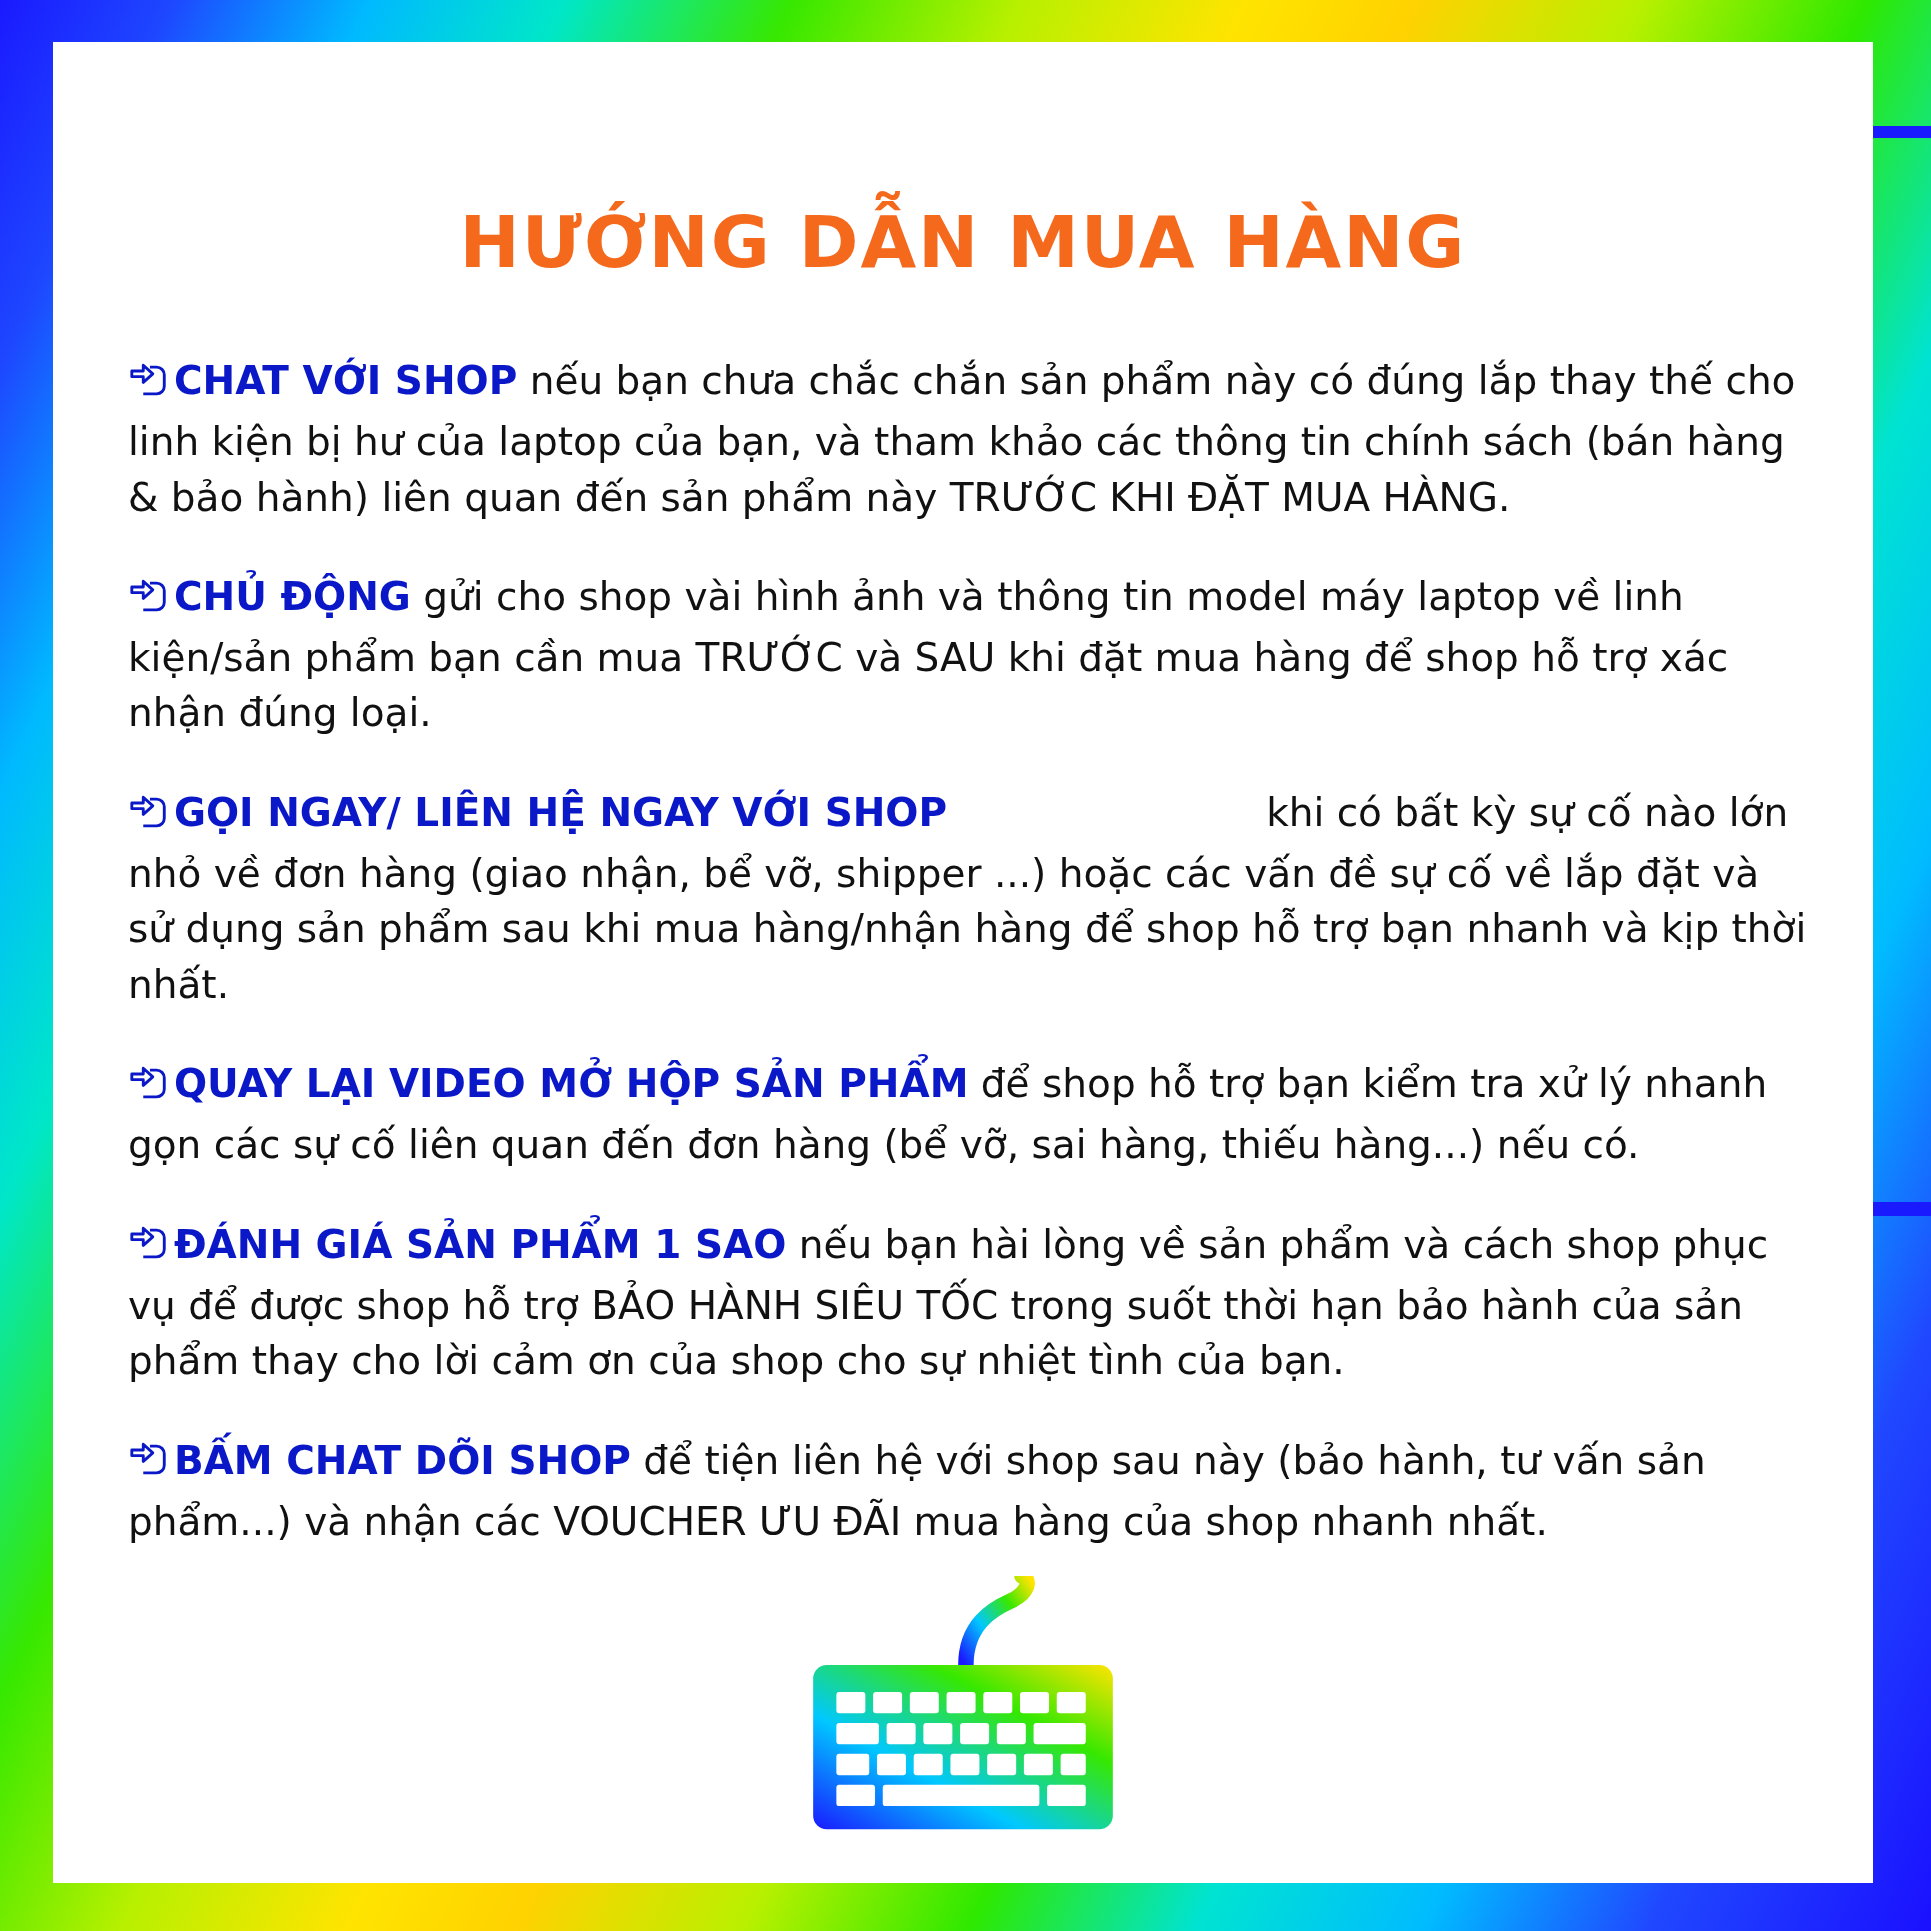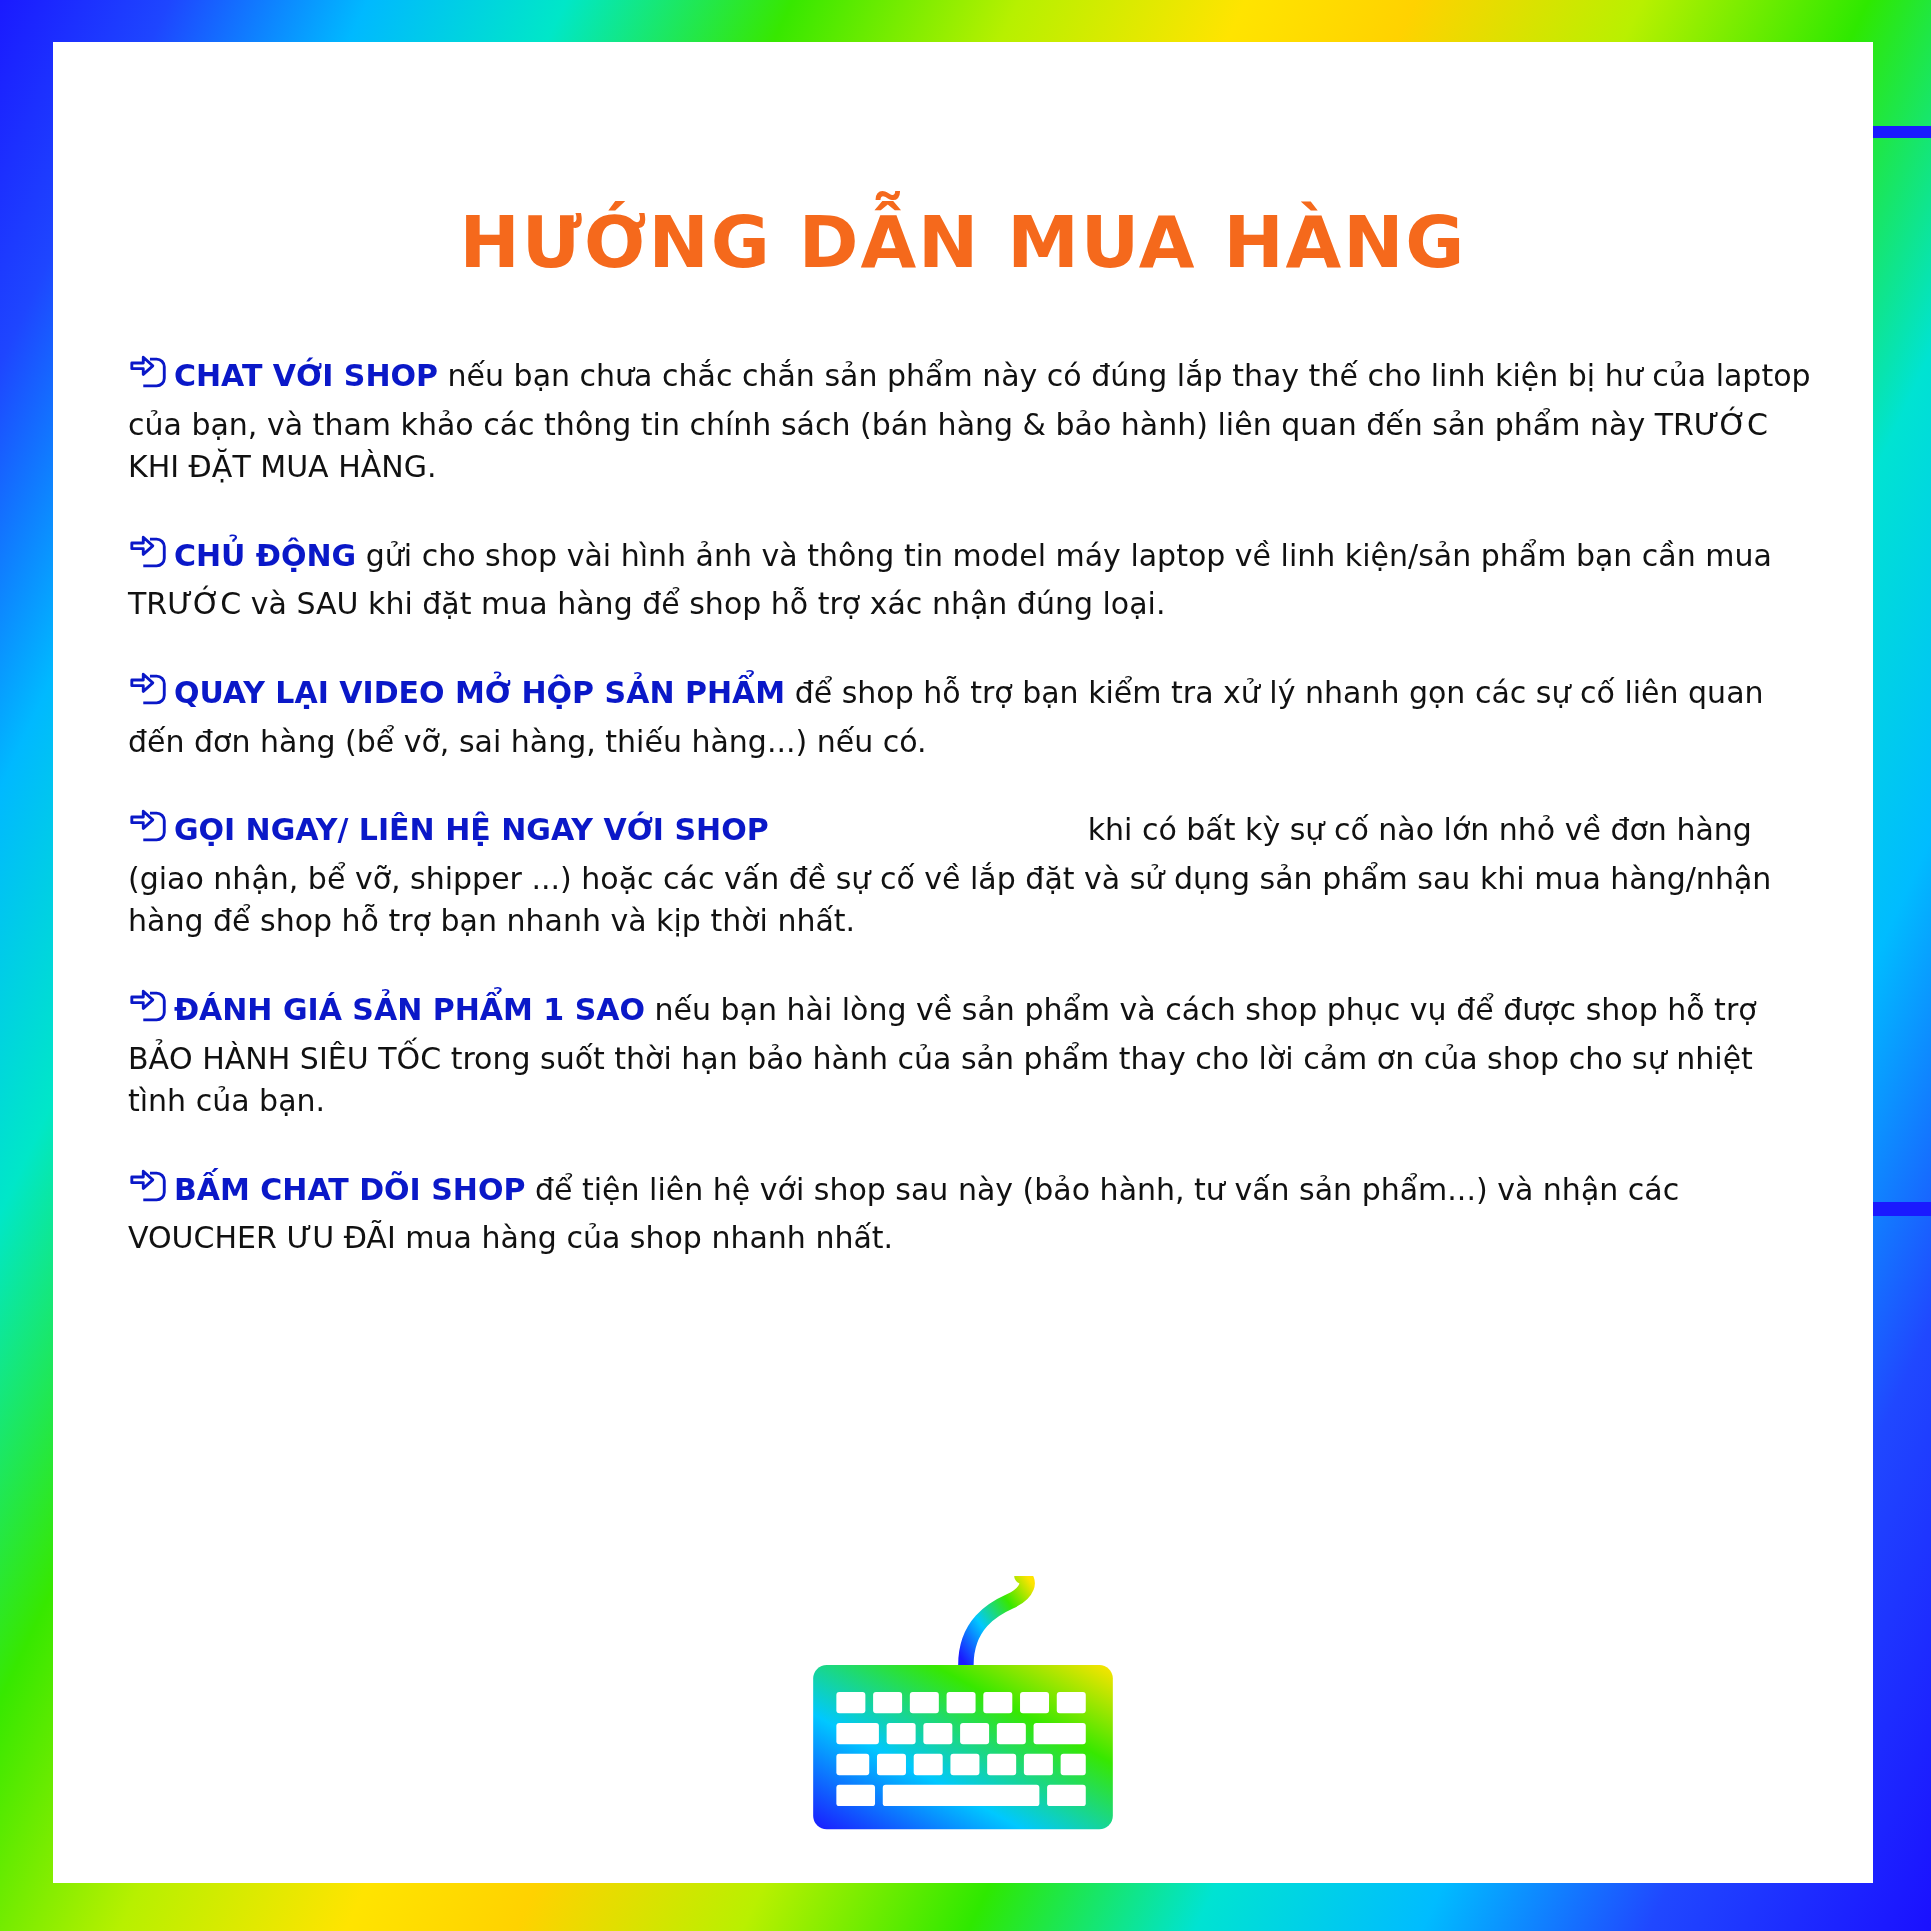--- a/index.html
+++ b/index.html
@@ -75,21 +75,21 @@
 
   .blocks {
     margin-top: 75px;
     padding-left: 75px;
     padding-right: 58px;
   }
 
   .block {
     margin-bottom: 44px;
     color: #1a1a1a;
-    font-size: 30px;
+    font-size: 39px;
     line-height: 1.42;
     font-family: "DejaVu Sans", sans-serif;
     text-align: left;
   }
 
   .lead {
     color: #0a18c8;
     font-weight: bold;
     white-space: nowrap;
   }
@@ -145,39 +145,39 @@
             <svg width="42" height="39" viewBox="0 0 44 40">
                   <g fill="none" stroke="#0a18c8" stroke-width="3" stroke-linejoin="round">
                     <path d="M4 10 h12 v-6 l10 9 -10 9 v-6 H4 z"></path>
                     <path d="M23 6 h7 a8 8 0 0 1 8 8 v12 a8 8 0 0 1 -8 8 h-14"></path>
                   </g>
                 </svg>
           </span><span>CHỦ ĐỘNG</span></span><span class="rest"> gửi cho shop vài hình ảnh và thông tin model máy laptop về linh kiện/sản phẩm bạn cần mua TRƯỚC và SAU khi đặt mua hàng để shop hỗ trợ xác nhận đúng loại.</span>
         </p>
 
         <p class="block">
+          <span class="lead spaced"><span class="hand">
+            <svg width="42" height="39" viewBox="0 0 44 40">
+                  <g fill="none" stroke="#0a18c8" stroke-width="3" stroke-linejoin="round">
+                    <path d="M4 10 h12 v-6 l10 9 -10 9 v-6 H4 z"></path>
+                    <path d="M23 6 h7 a8 8 0 0 1 8 8 v12 a8 8 0 0 1 -8 8 h-14"></path>
+                  </g>
+                </svg>
+          </span><span>GỌI NGAY/ LIÊN HỆ NGAY VỚI SHOP</span></span><span class="rest">khi có bất kỳ sự cố nào lớn nhỏ về đơn hàng (giao nhận, bể vỡ, shipper ...) hoặc các vấn đề sự cố về lắp đặt và sử dụng sản phẩm sau khi mua hàng/nhận hàng để shop hỗ trợ bạn nhanh và kịp thời nhất.</span>
+        </p>
+
+        <p class="block">
           <span class="lead"><span class="hand">
             <svg width="42" height="39" viewBox="0 0 44 40">
                   <g fill="none" stroke="#0a18c8" stroke-width="3" stroke-linejoin="round">
                     <path d="M4 10 h12 v-6 l10 9 -10 9 v-6 H4 z"></path>
                     <path d="M23 6 h7 a8 8 0 0 1 8 8 v12 a8 8 0 0 1 -8 8 h-14"></path>
                   </g>
                 </svg>
           </span><span>QUAY LẠI VIDEO MỞ HỘP SẢN PHẨM</span></span><span class="rest"> để shop hỗ trợ bạn kiểm tra xử lý nhanh gọn các sự cố liên quan đến đơn hàng (bể vỡ, sai hàng, thiếu hàng...) nếu có.</span>
-        </p>
-
-        <p class="block">
-          <span class="lead spaced"><span class="hand">
-            <svg width="42" height="39" viewBox="0 0 44 40">
-                  <g fill="none" stroke="#0a18c8" stroke-width="3" stroke-linejoin="round">
-                    <path d="M4 10 h12 v-6 l10 9 -10 9 v-6 H4 z"></path>
-                    <path d="M23 6 h7 a8 8 0 0 1 8 8 v12 a8 8 0 0 1 -8 8 h-14"></path>
-                  </g>
-                </svg>
-          </span><span>GỌI NGAY/ LIÊN HỆ NGAY VỚI SHOP</span></span><span class="rest">khi có bất kỳ sự cố nào lớn nhỏ về đơn hàng (giao nhận, bể vỡ, shipper ...) hoặc các vấn đề sự cố về lắp đặt và sử dụng sản phẩm sau khi mua hàng/nhận hàng để shop hỗ trợ bạn nhanh và kịp thời nhất.</span>
         </p>
 
         <p class="block">
           <span class="lead"><span class="hand">
             <svg width="42" height="39" viewBox="0 0 44 40">
                   <g fill="none" stroke="#0a18c8" stroke-width="3" stroke-linejoin="round">
                     <path d="M4 10 h12 v-6 l10 9 -10 9 v-6 H4 z"></path>
                     <path d="M23 6 h7 a8 8 0 0 1 8 8 v12 a8 8 0 0 1 -8 8 h-14"></path>
                   </g>
                 </svg>

